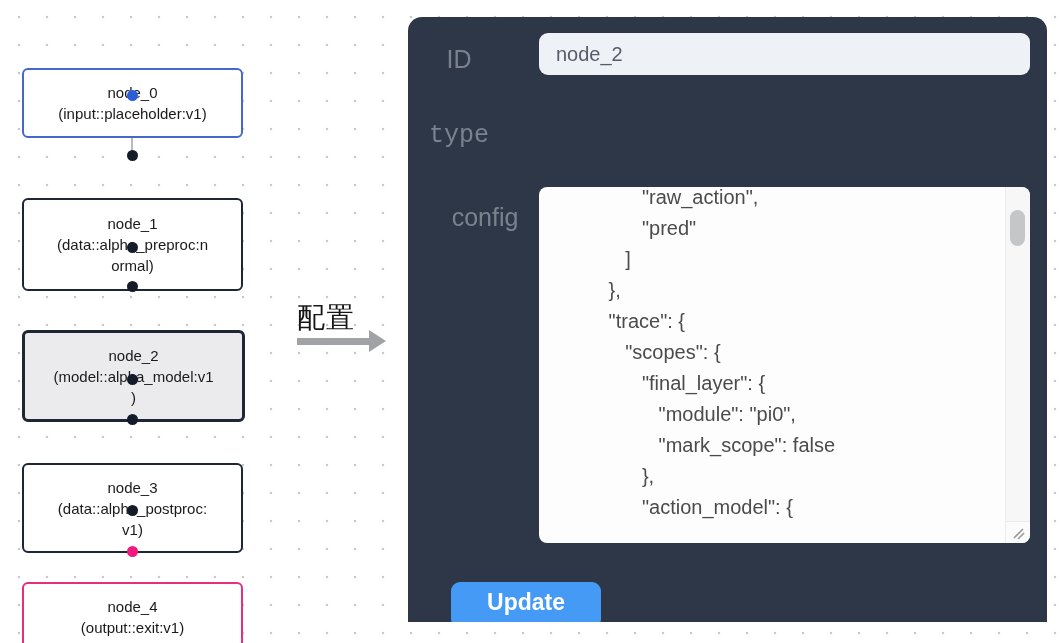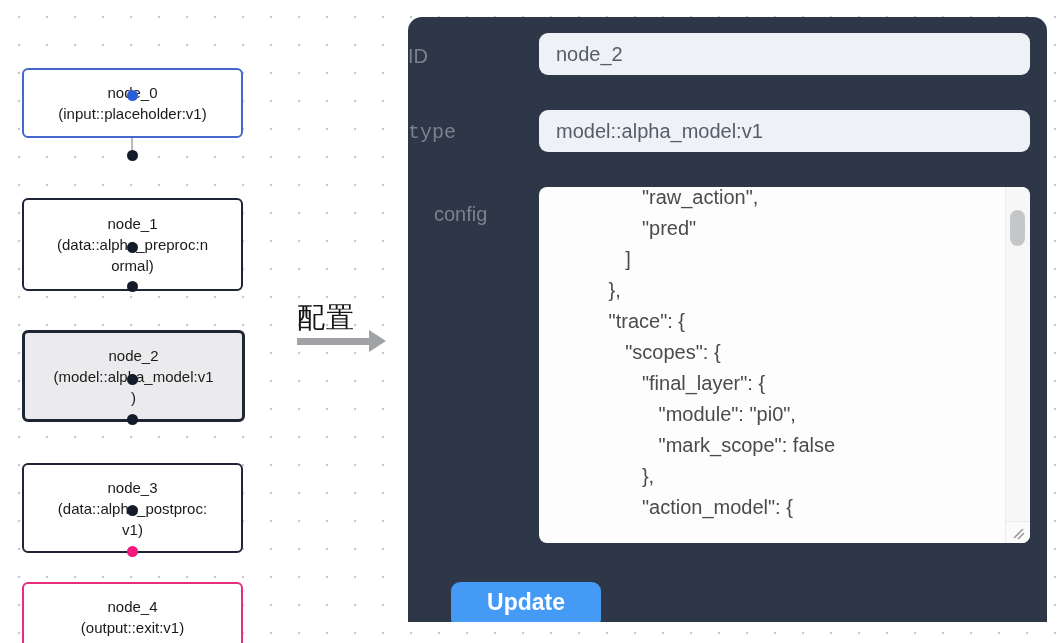--- a/index.html
+++ b/index.html
@@ -29,21 +29,21 @@
   
   .cfg-label{position:absolute;left:297px;top:299px;font-size:28px;color:#161616;letter-spacing:1px;}
   .arrow-shaft{position:absolute;left:297px;top:338px;width:73px;height:7px;background:#a0a2a5;}
   .arrow-head{position:absolute;left:369px;top:330px;width:0;height:0;
               border-top:11px solid transparent;border-bottom:11px solid transparent;
               border-left:17px solid #a0a2a5;}
 
   
   .panel{position:absolute;left:408px;top:17px;width:639px;height:605px;background:#2d3748;
          border-radius:14px 14px 0 0;overflow:hidden;z-index:4;}
-  .f-label{position:absolute;left:0;width:102px;text-align:left;color:#7b828d;font-size:20px;}
+  .f-label{position:absolute;left:0;width:102px;text-align:center;color:#7b828d;font-size:25px;}
   .lbl-id{top:28px;} .lbl-type{top:104px;font-family:Liberation Mono, monospace;} .lbl-config{top:186px;padding-left:26px;}
   .f-input{position:absolute;left:131px;width:491px;height:42px;background:#eef1f6;border:none;
            border-radius:9px;font-size:20px;color:#565d68;padding:0 17px;box-sizing:border-box;
            font-family:"Liberation Sans",sans-serif;outline:none;}
   .in-id{top:16px;} .in-type{top:93px;}
   .f-textarea{position:absolute;left:131px;top:170px;width:491px;height:356px;background:#fdfdfd;
               border-radius:8px;overflow:hidden;}
   .code{position:absolute;left:14px;top:-5px;white-space:pre;font-size:20px;line-height:31px;
         color:#4b4b4b;}
   .sb-track{position:absolute;top:0;right:0;width:24px;height:334px;background:#f7f7f8;
@@ -105,21 +105,20 @@
 
   <div class="cfg-label">配置</div>
   <div class="arrow-shaft"></div>
   <div class="arrow-head"></div>
 
   <div class="panel">
     <div class="f-label lbl-id">ID</div>
     <input class="f-input in-id" type="text" value="node_2" style="">
 
     <div class="f-label lbl-type">type</div>
-    <input class="f-input in-type" type="text" value="model::alpha_model:v1" style="">
 
     <div class="f-label lbl-config">config</div>
     <div class="f-textarea">
       <div class="code">                "raw_action",
                 "pred"
              ]
           },
           "trace": {
              "scopes": {
                 "final_layer": {

